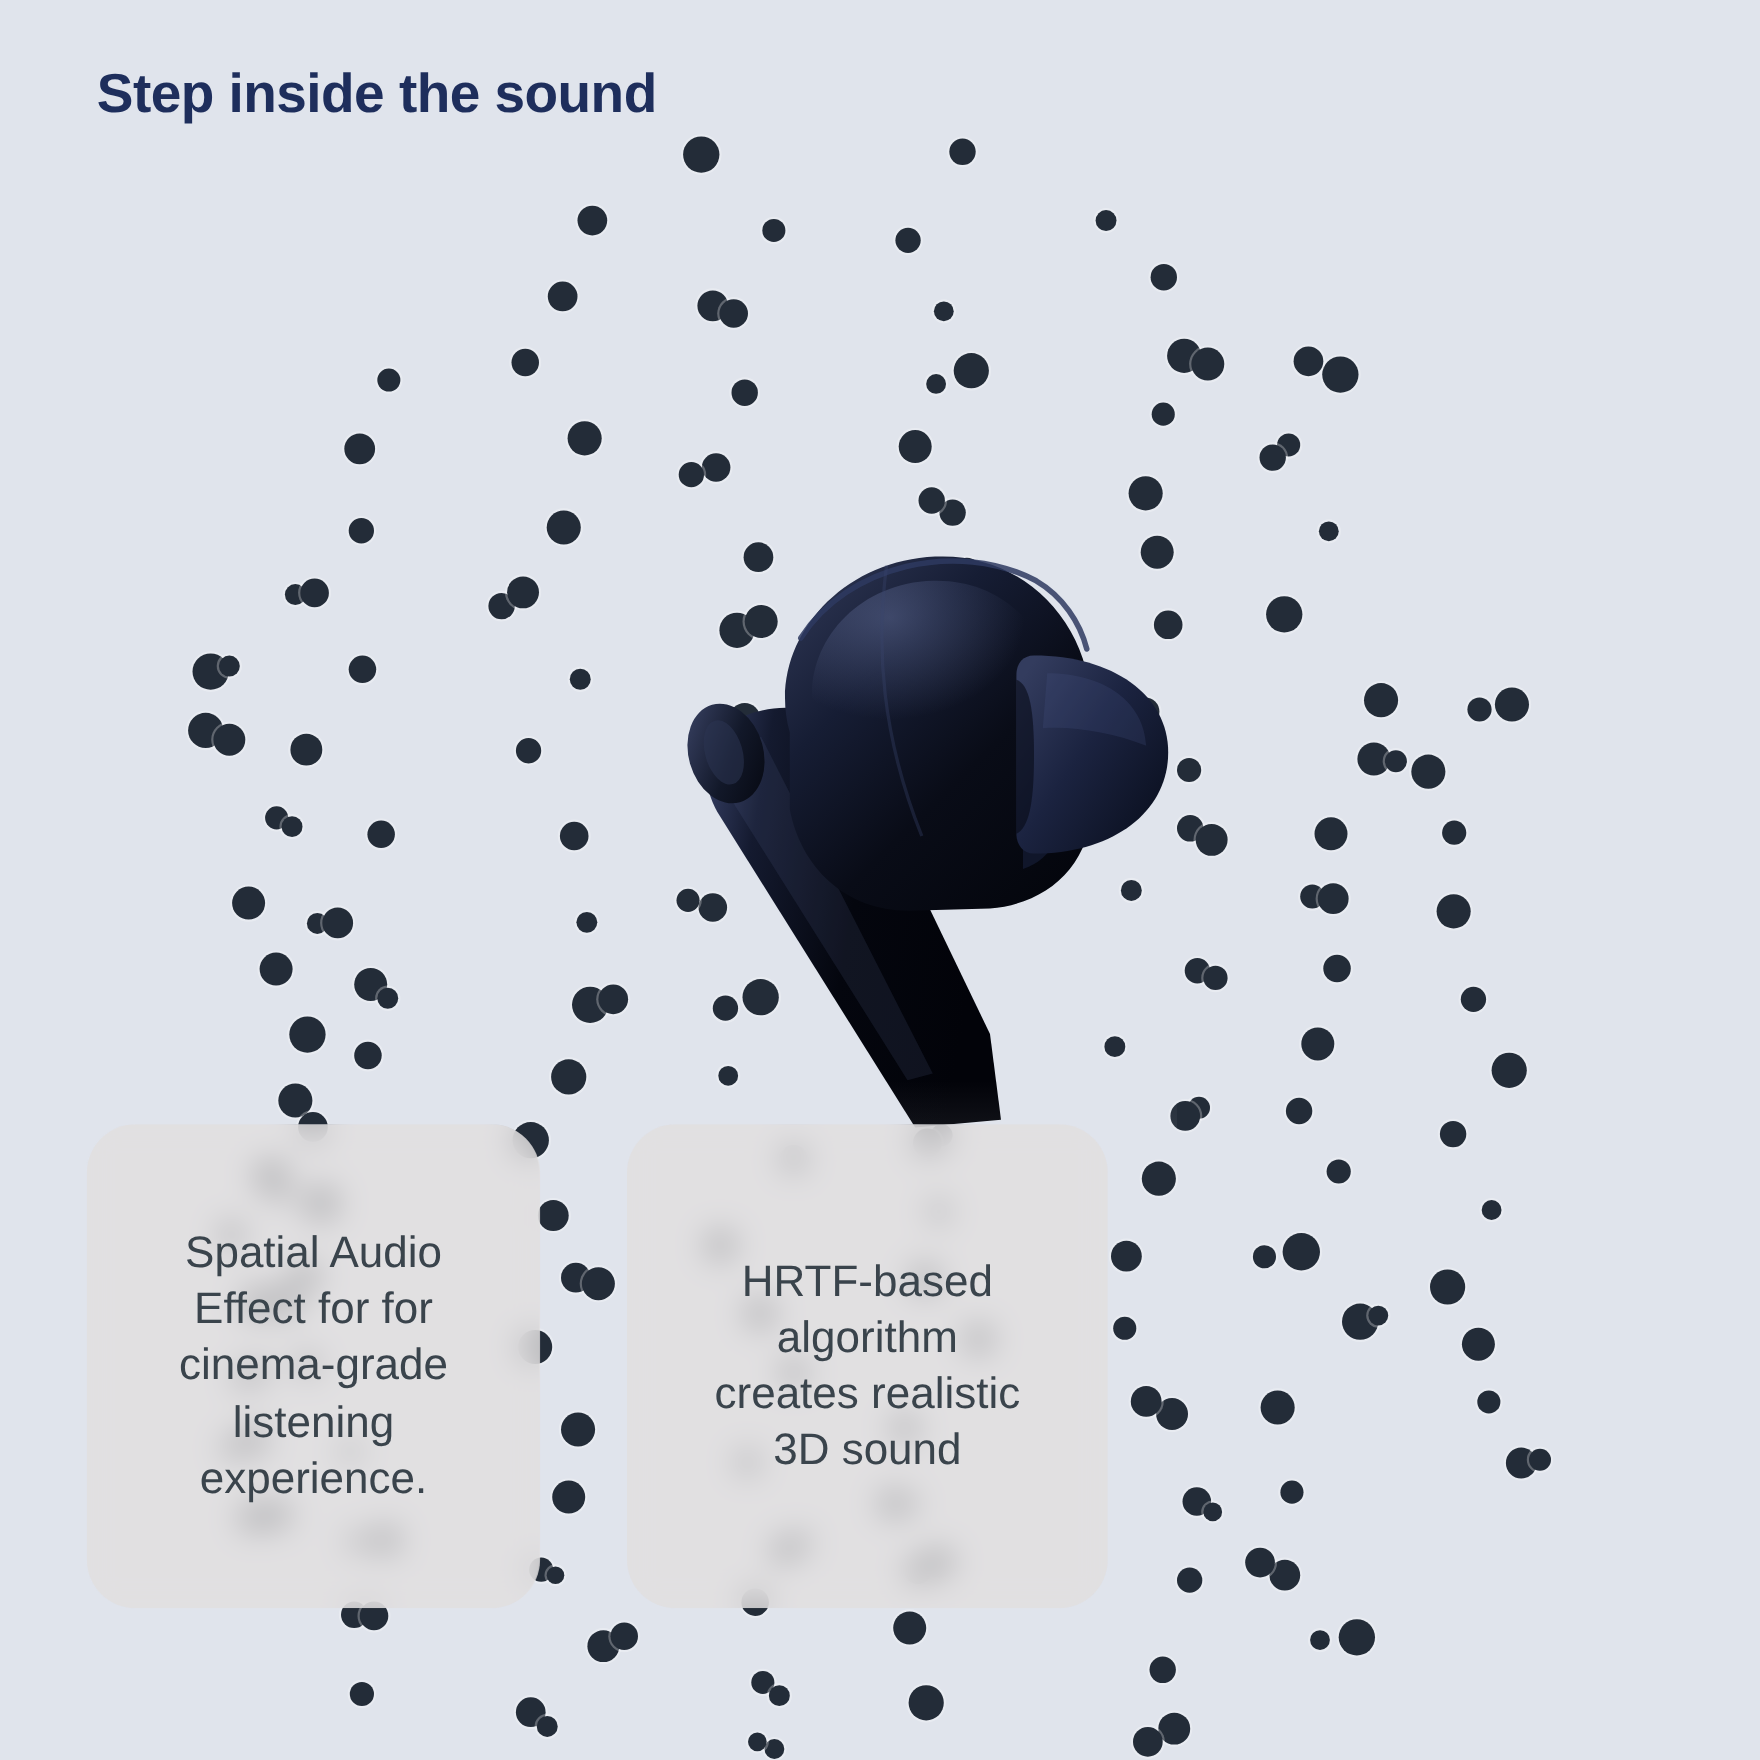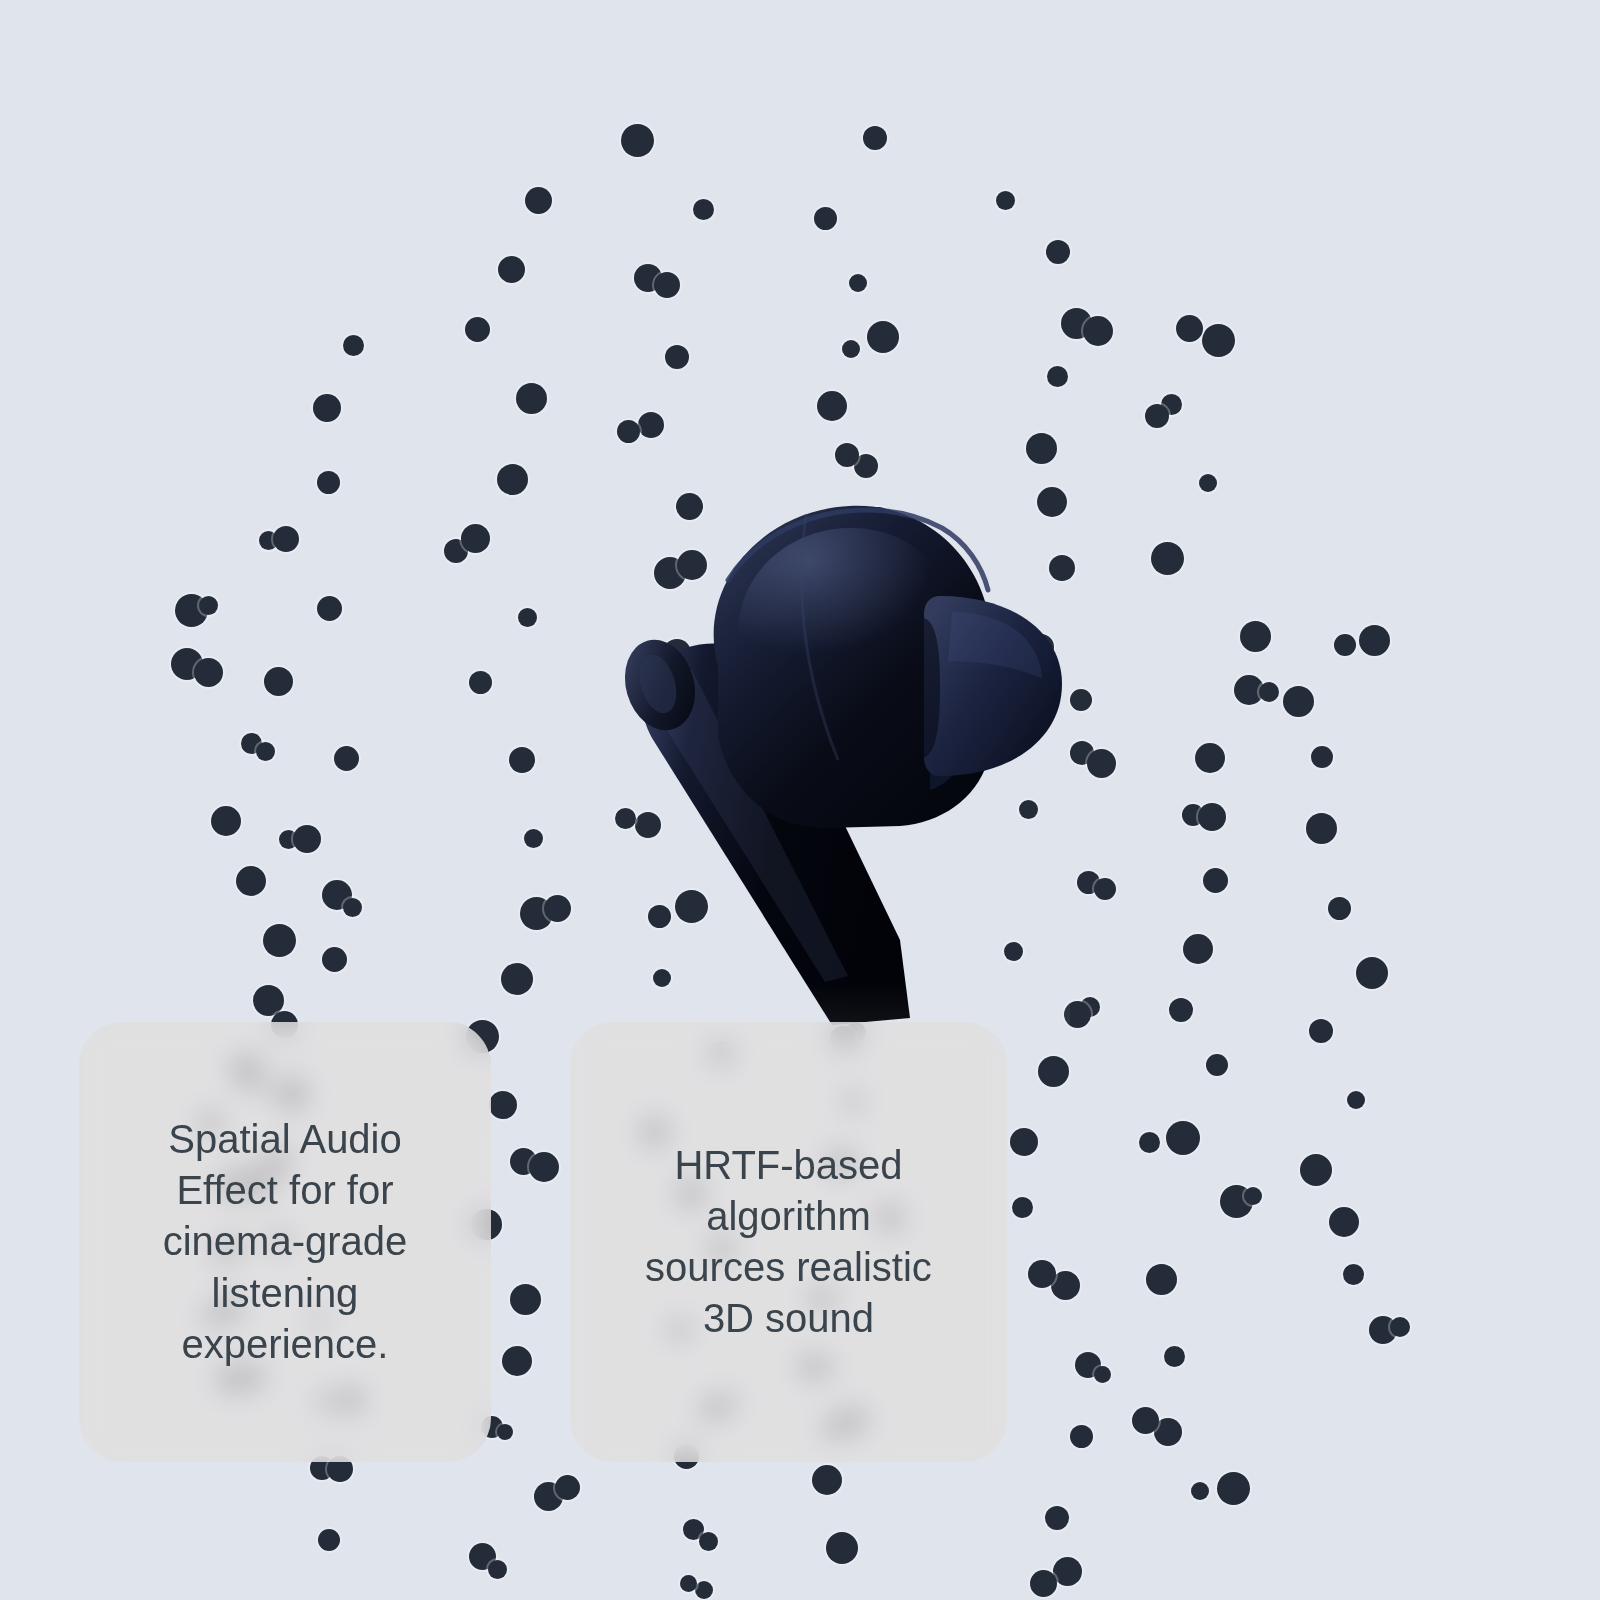--- a/index.html
+++ b/index.html
@@ -363,19 +363,20 @@
     <div class="card" id="card-1">
       <div class="card-text">Spatial Audio
 Effect for for
 cinema-grade
 listening
 experience.</div>
     </div>
     <div class="card" id="card-2">
       <div class="card-text">HRTF-based
 algorithm
-sources realistic
+creates realistic
 3D sound</div>
     </div>
   </div>
 
+  <div id="title">Step inside the sound</div>
 
 </div>
 
 </body></html>

